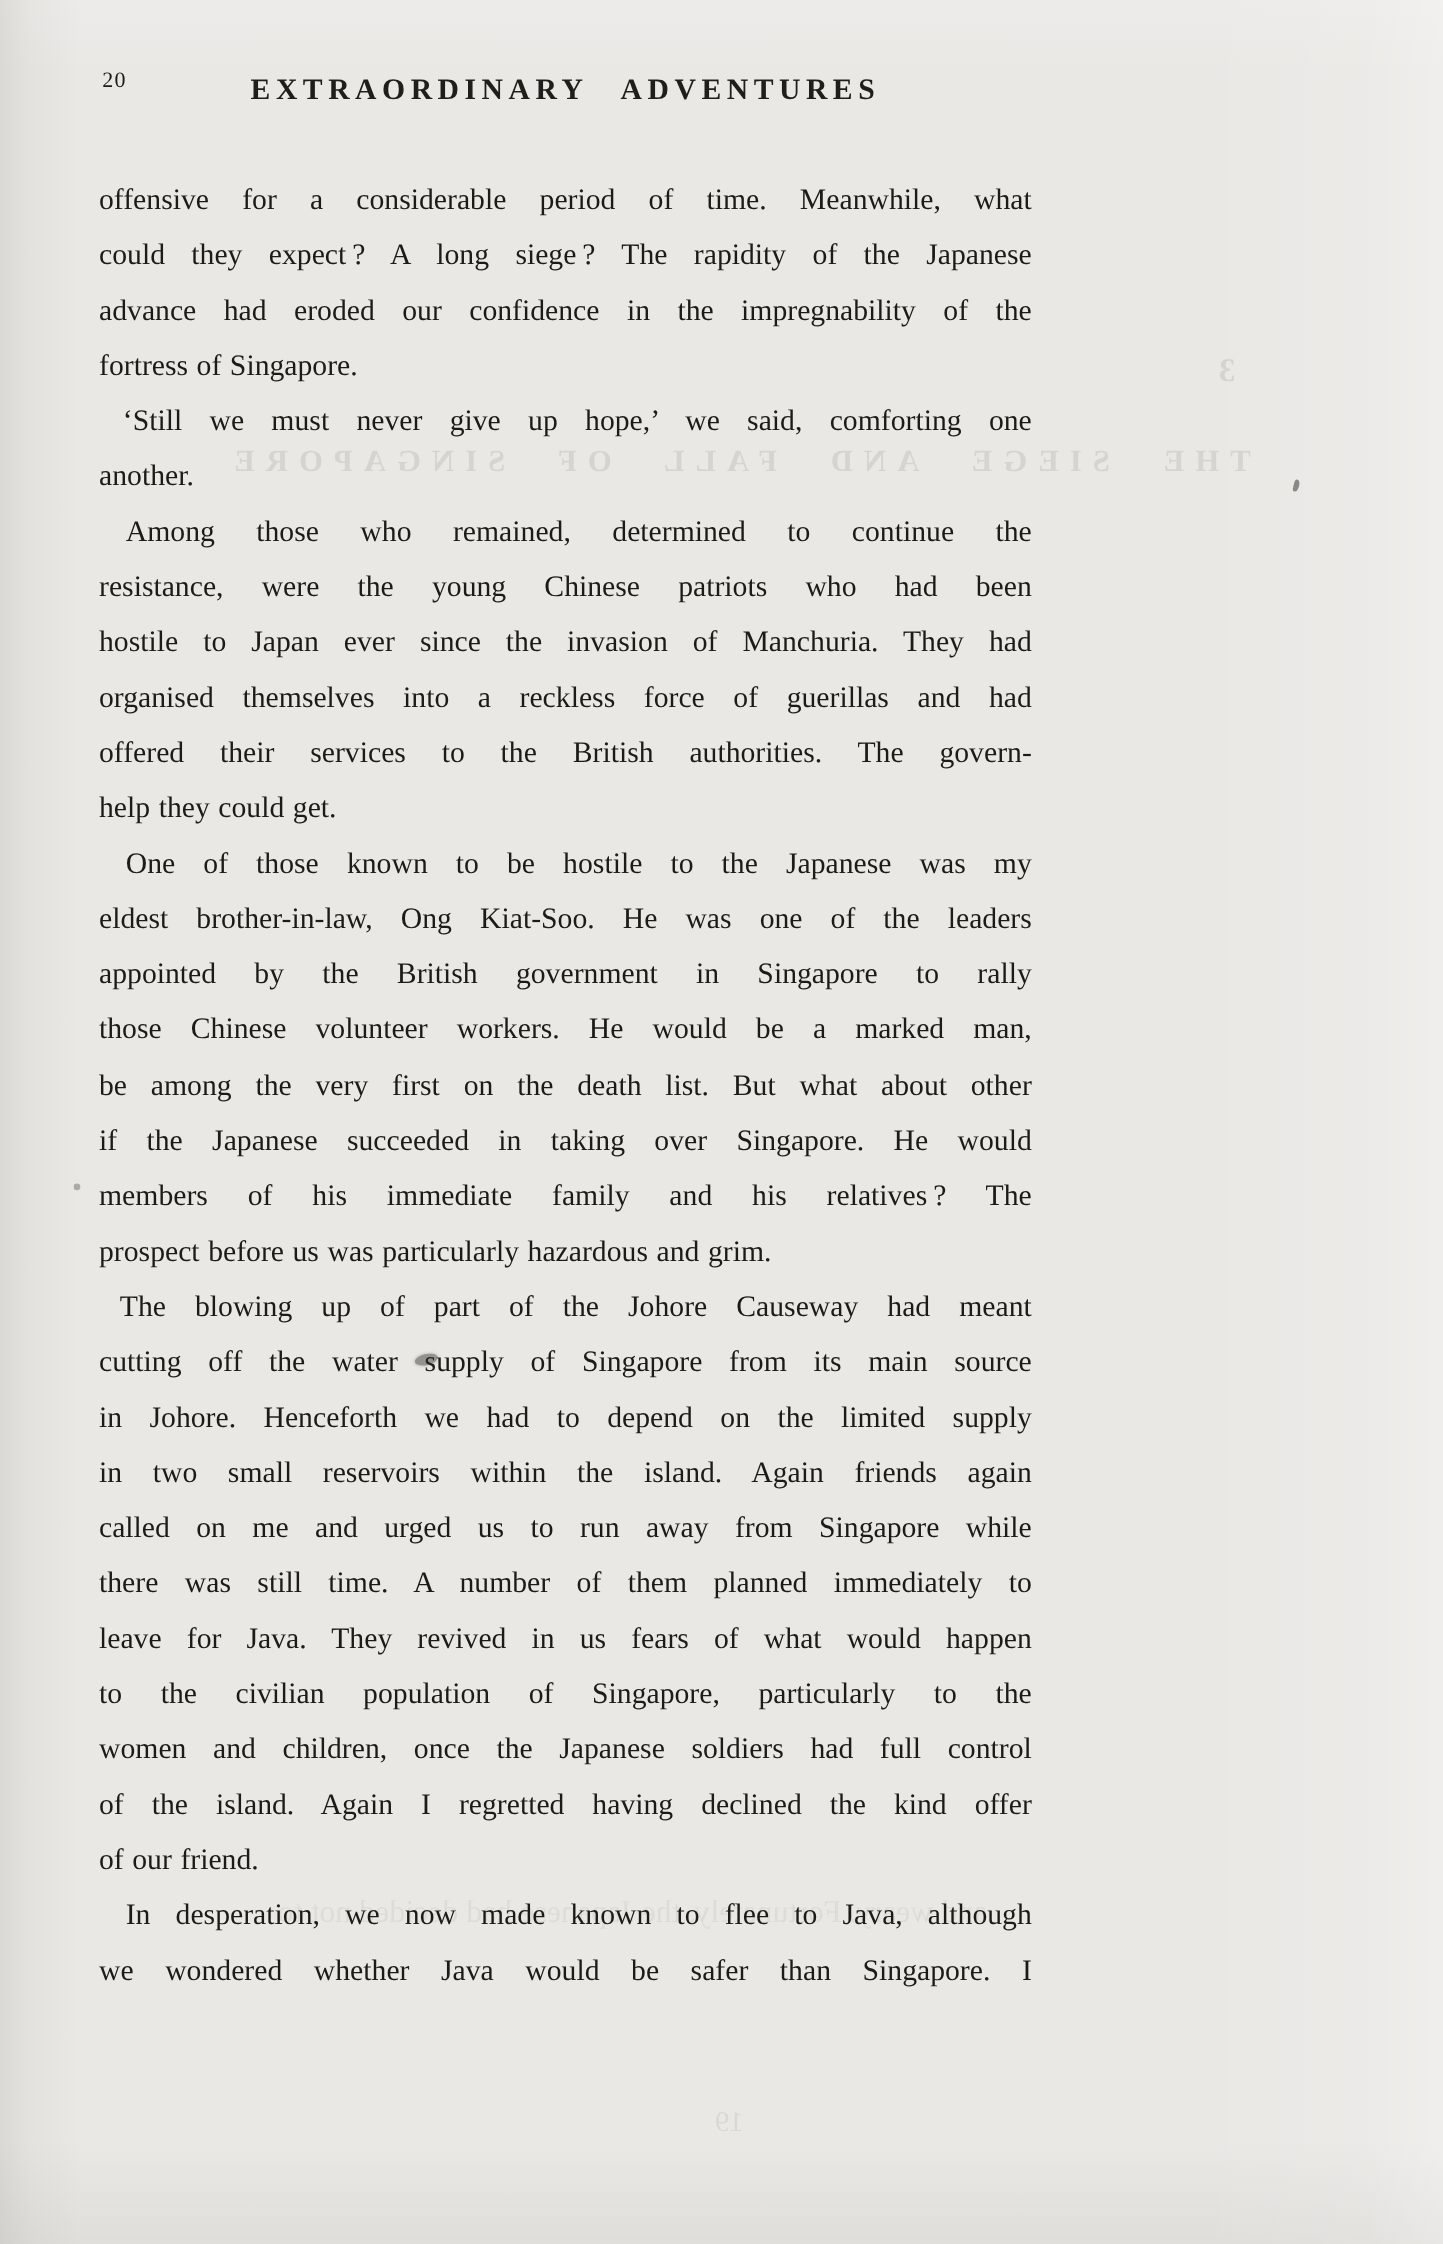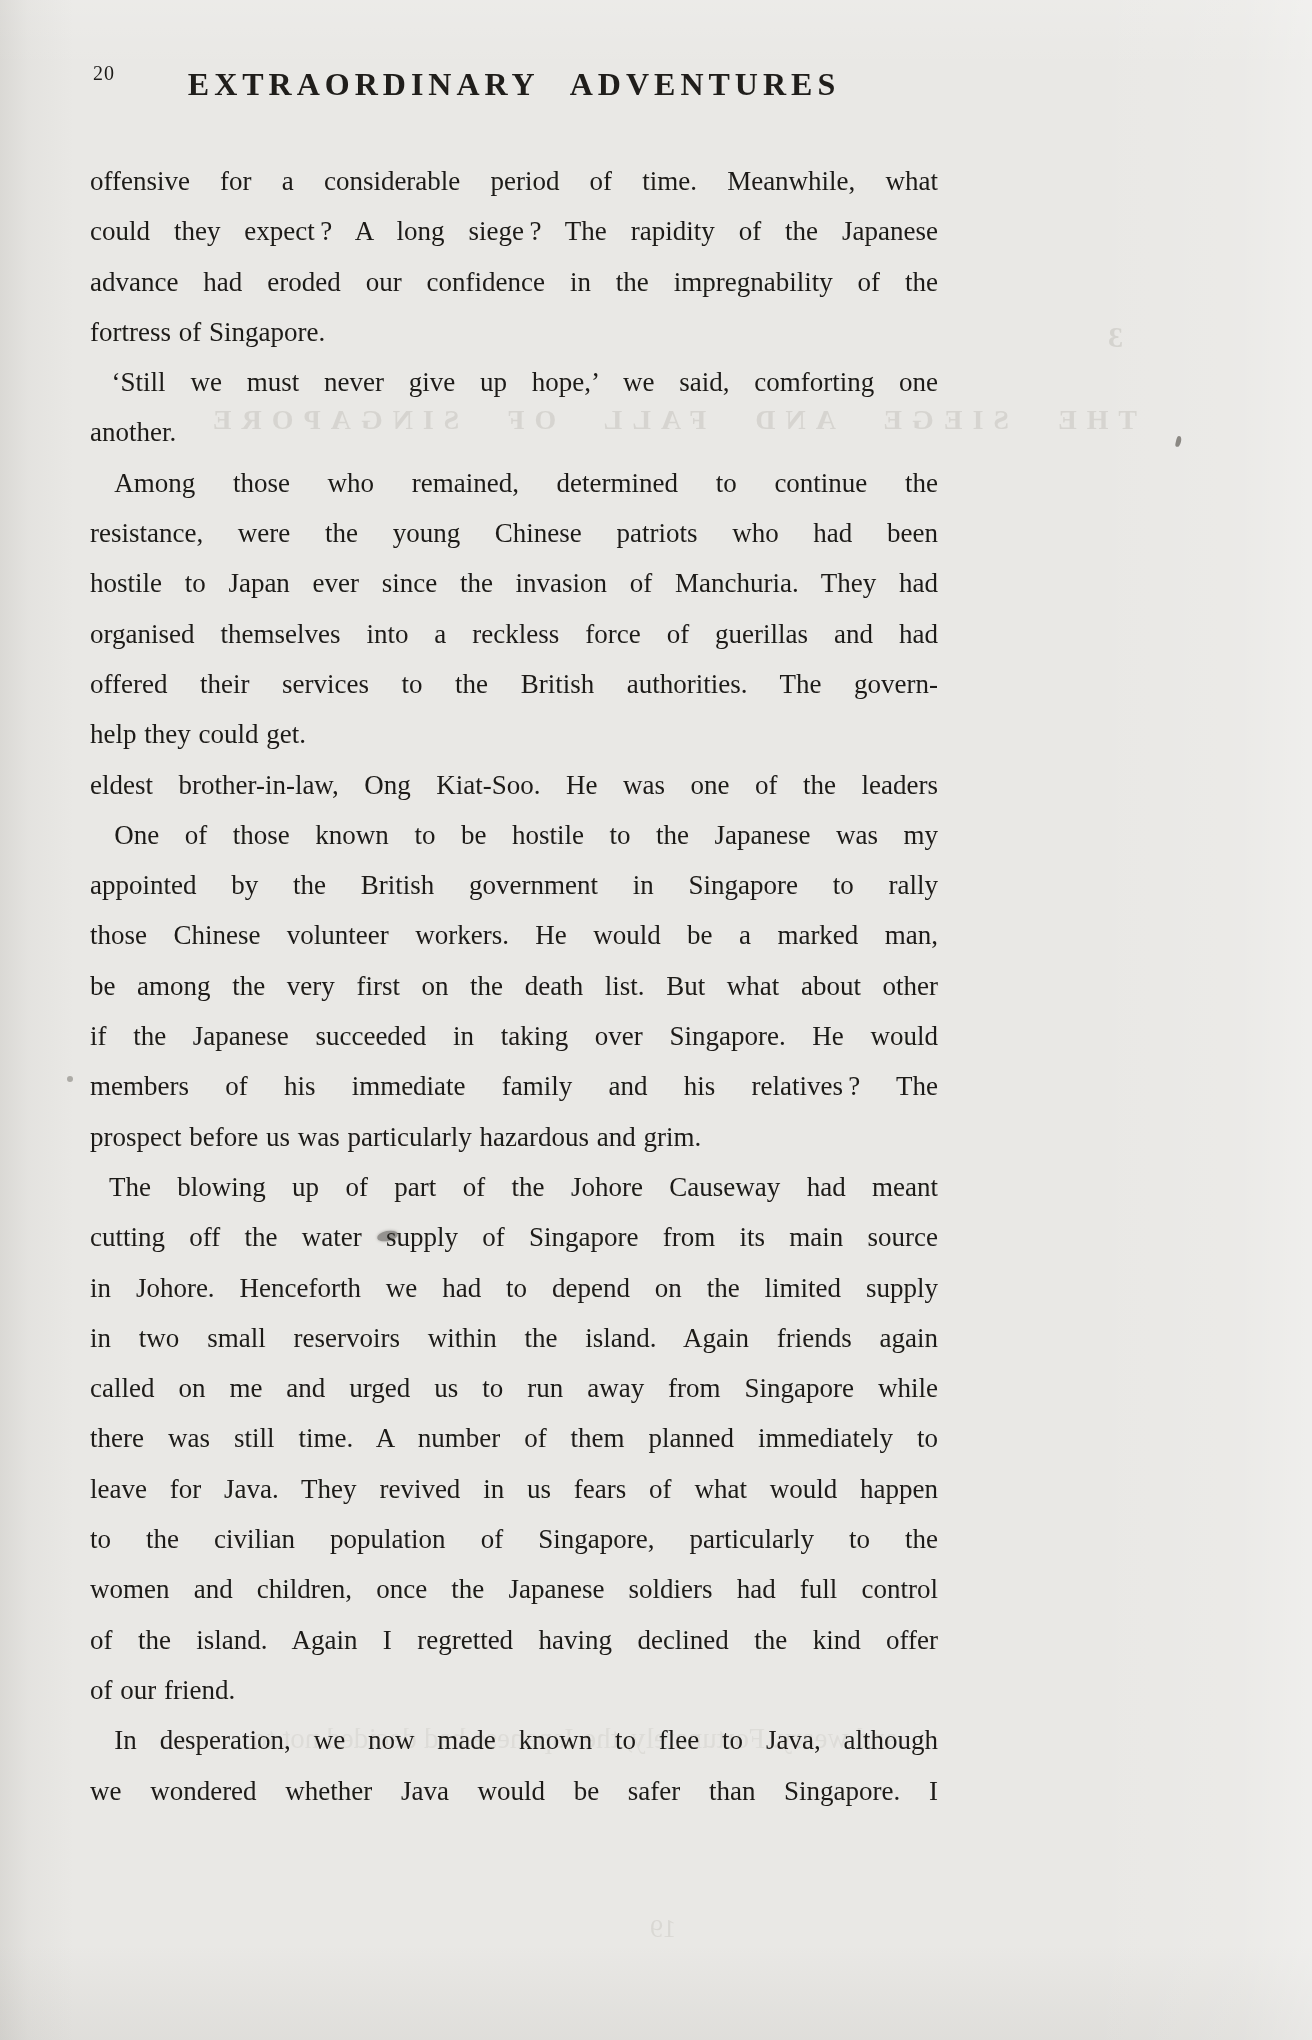--- a/index.html
+++ b/index.html
@@ -25,21 +25,21 @@
     position: absolute;
     left: 93px; top: 62px;
     font-size: 20px;
     letter-spacing: 1px;
   }
   .running-header {
     position: absolute;
     left: 90px; top: 66px; width: 848px;
     text-align: center;
     font-weight: 700;
-    font-size: 32px;
+    font-size: 27px;
     letter-spacing: 5px;
     word-spacing: 20px;
     color: #201e1b;
   }
   .text-block {
     position: absolute;
     left: 90px; top: 156px; width: 848px;
     font-size: 27px;
     line-height: 50.3px;
     word-spacing: 1px;
@@ -97,22 +97,22 @@
       <div class="line">advance had eroded our confidence in the impregnability of the</div>
       <div class="line last">fortress of Singapore.</div>
       <div class="line" style="text-indent: 0.8em;">‘Still we must never give up hope,’ we said, comforting one</div>
       <div class="line last">another.</div>
       <div class="line" style="text-indent: 0.9em;">Among those who remained, determined to continue the</div>
       <div class="line">resistance, were the young Chinese patriots who had been</div>
       <div class="line">hostile to Japan ever since the invasion of Manchuria. They had</div>
       <div class="line">organised themselves into a reckless force of guerillas and had</div>
       <div class="line">offered their services to the British authorities. The govern-</div>
       <div class="line last">help they could get.</div>
+      <div class="line" style="text-indent: 0.9em;">One of those known to be hostile to the Japanese was my</div>
       <div class="line">eldest brother-in-law, Ong Kiat-Soo. He was one of the leaders</div>
-      <div class="line" style="text-indent: 0.9em;">One of those known to be hostile to the Japanese was my</div>
       <div class="line">appointed by the British government in Singapore to rally</div>
       <div class="line">those Chinese volunteer workers. He would be a marked man,</div>
       <div class="line">be among the very first on the death list. But what about other</div>
       <div class="line">if the Japanese succeeded in taking over Singapore. He would</div>
       <div class="line">members of his immediate family and his relatives ? The</div>
       <div class="line last">prospect before us was particularly hazardous and grim.</div>
       <div class="line" style="text-indent: 0.7em;">The blowing up of part of the Johore Causeway had meant</div>
       <div class="line">cutting off the water supply of Singapore from its main source</div>
       <div class="line">in Johore. Henceforth we had to depend on the limited supply</div>
       <div class="line">in two small reservoirs within the island. Again friends again</div>

